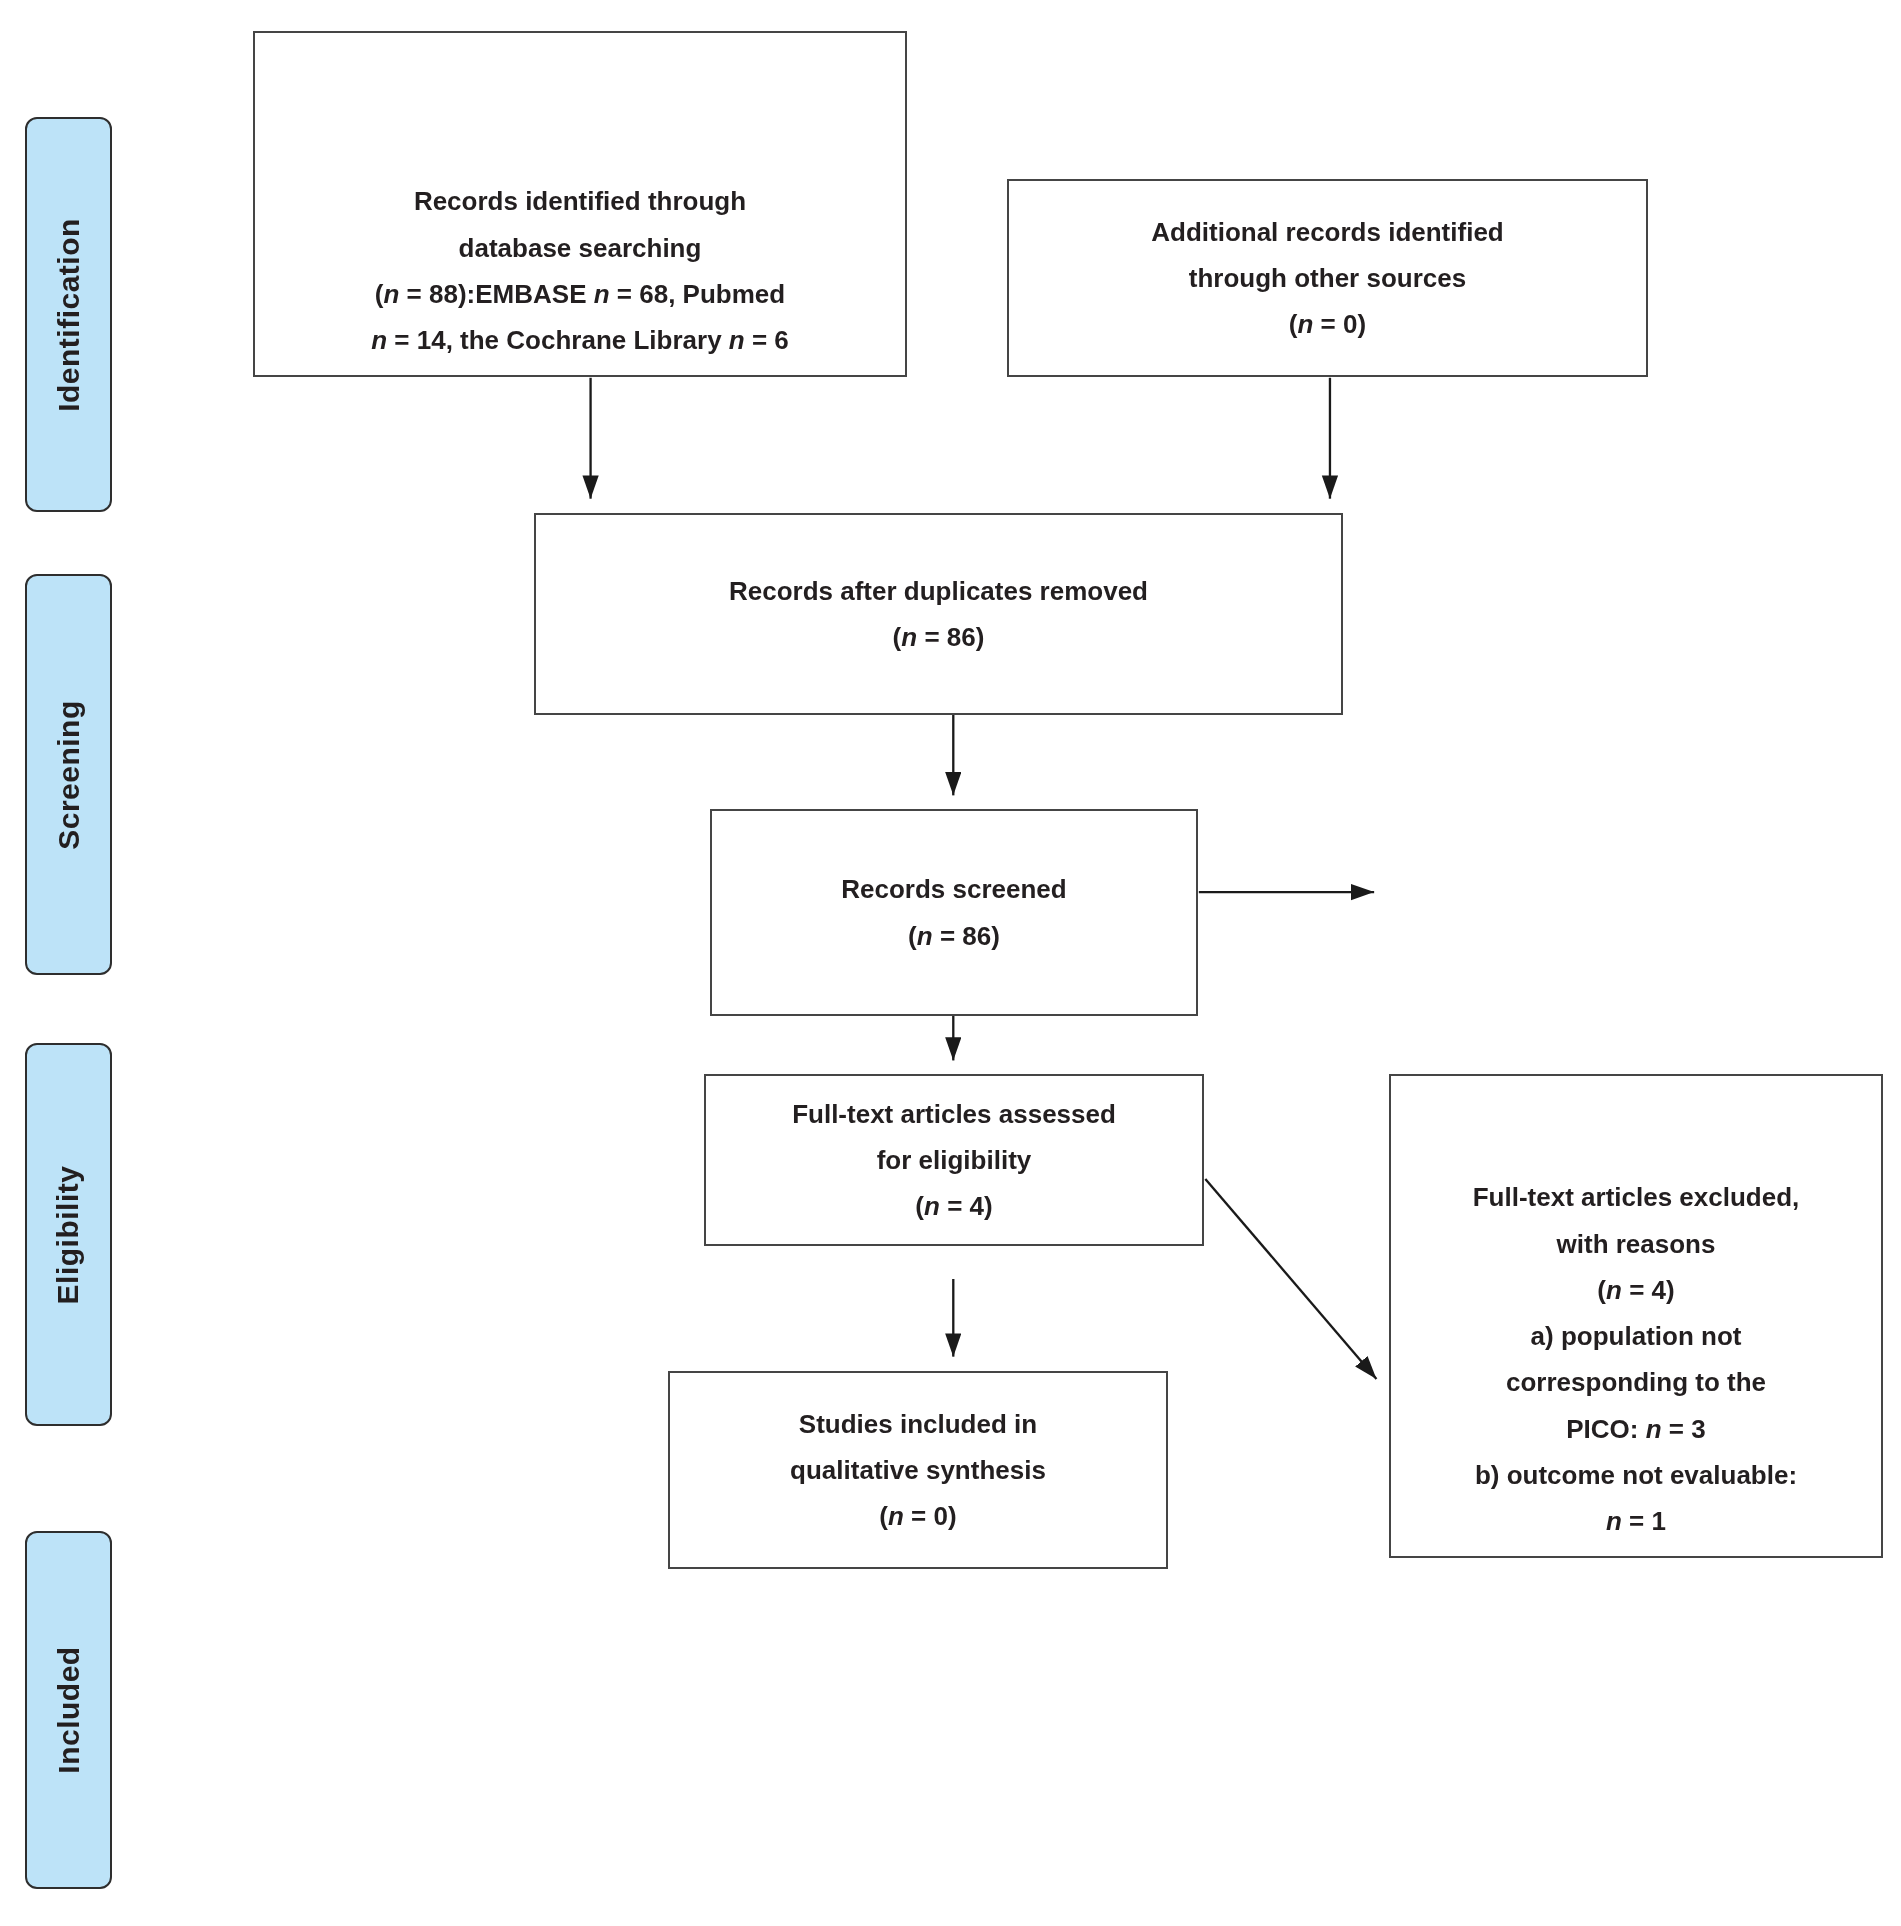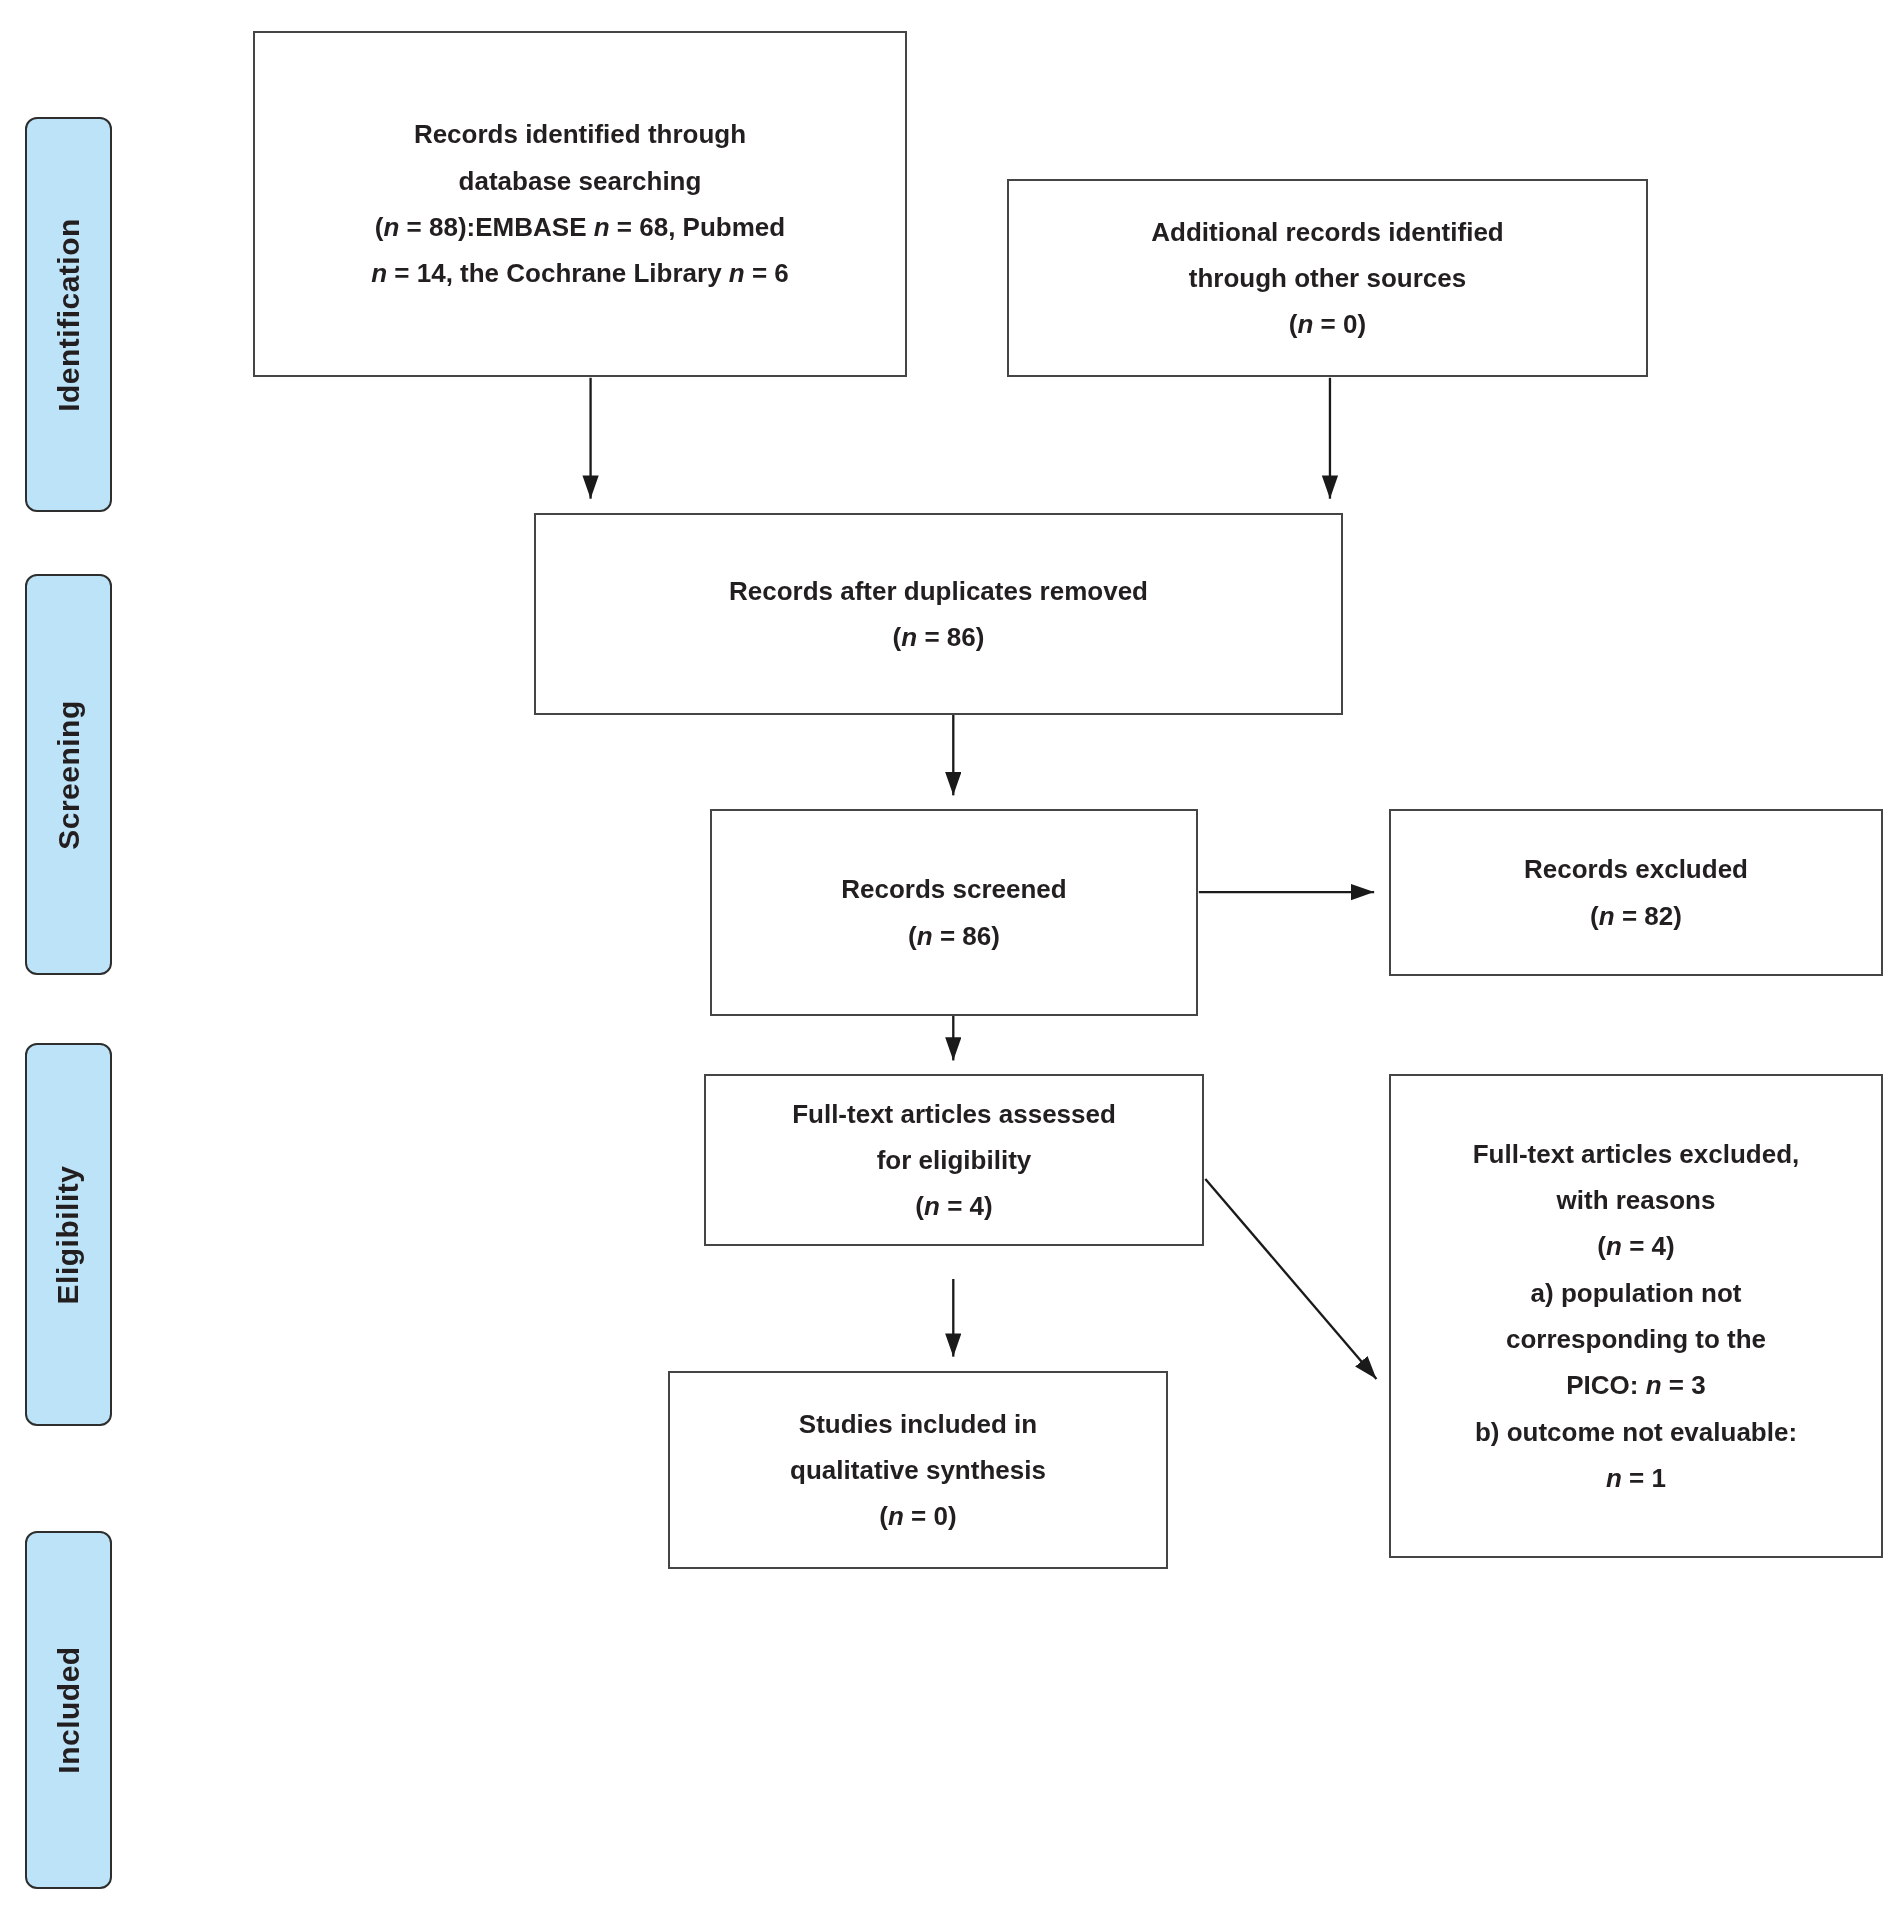--- a/index.html
+++ b/index.html
@@ -48,21 +48,21 @@
     align-items: center;
     justify-content: center;
     text-align: center;
     font-weight: bold;
     font-size: 26px;
     line-height: 1.78;
     padding: 11.6px 17.7px;
     color: var(--text, #231f20);
   }
   .flow-box.top-align {
-    align-items: center;
+    align-items: flex-end;
   }
   .rich i { font-style: italic; }
 </style>
 </head>
 <body>
 
 <div class="canvas">
 
   <svg class="arrows" viewBox="0 0 4088 4141">
     <defs>
@@ -101,23 +101,20 @@
   </div>
 
   <div class="flow-box" style="left:534px;top:513px;width:809px;height:202px">
     <div class="rich">Records after duplicates removed<br>(<i>n</i> = 86)</div>
   </div>
 
   <div class="flow-box" style="left:710px;top:809px;width:488px;height:207px">
     <div class="rich">Records screened<br>(<i>n</i> = 86)</div>
   </div>
 
-  <div class="flow-box" style="left:1389px;top:809px;width:494px;height:167px">
-    <div class="rich">Records excluded<br>(<i>n</i> = 82)</div>
-  </div>
 
   <div class="flow-box" style="left:704px;top:1074px;width:500px;height:172px">
     <div class="rich">Full-text articles assessed<br>for eligibility<br>(<i>n</i> = 4)</div>
   </div>
 
   <div class="flow-box top-align" style="left:1389px;top:1074px;width:494px;height:484px">
     <div class="rich">Full-text articles excluded,<br>with reasons<br>(<i>n</i> = 4)<br>a) population not<br>corresponding to the<br>PICO: <i>n</i> = 3<br>b) outcome not evaluable:<br><i>n</i> = 1</div>
   </div>
 
   <div class="flow-box" style="left:668px;top:1371px;width:500px;height:198px">

